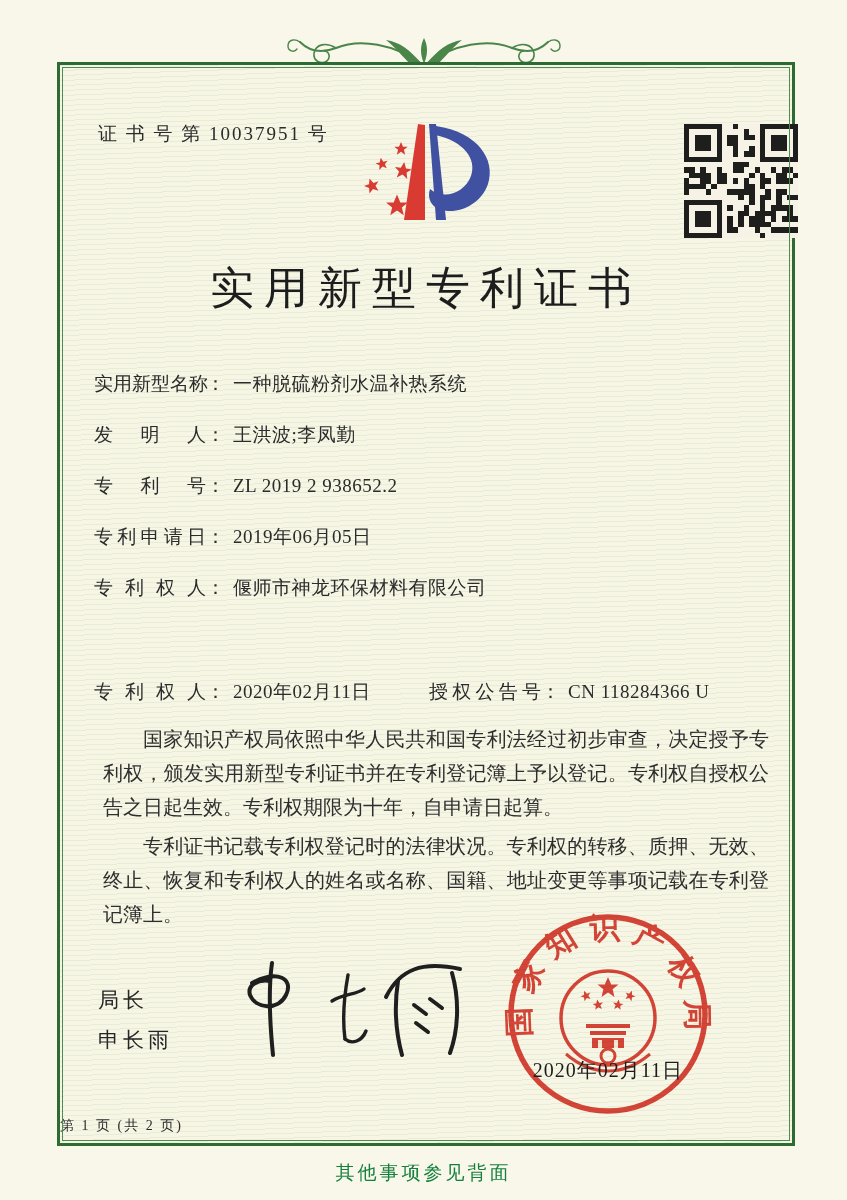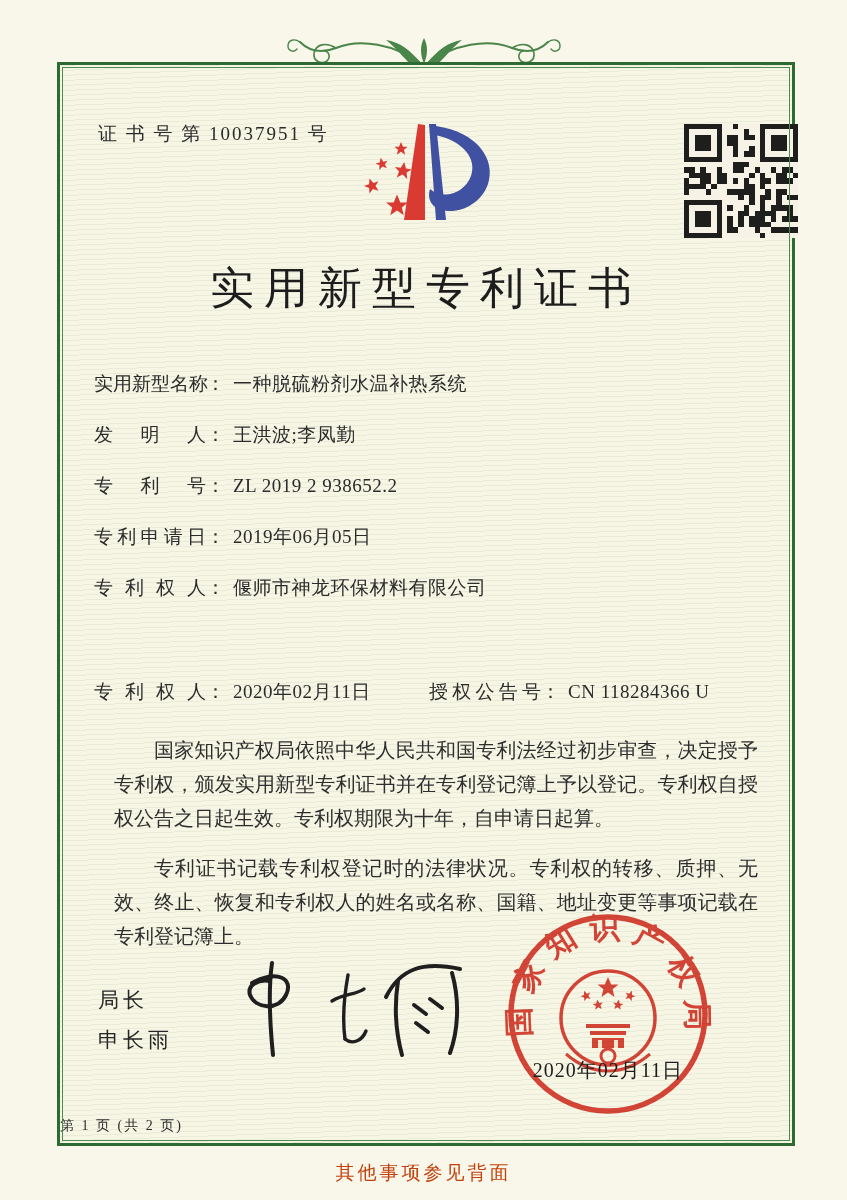--- a/index.html
+++ b/index.html
@@ -42,37 +42,37 @@
     text-align:justify;text-align-last:justify;text-justify:inter-character;
     vertical-align:bottom;
   }
   .fcolon{display:inline-block;}
   .fvalue{margin-left:8px;letter-spacing:0.5px;}
   .grant-col2{position:absolute;left:335px;top:0;white-space:nowrap;}
   .paragraphs{
     position:absolute;left:38px;top:652px;width:676px;
     font-size:20px;line-height:34px;color:#2e2e2e;text-align:justify;
   }
-  .paragraphs p{margin:16px;text-indent:2em;}
+  .paragraphs p{margin:5px;text-indent:2em;}
   .director-title{position:absolute;left:38px;top:921px;font-size:21px;letter-spacing:4px;}
   .director-name{position:absolute;left:38px;top:961px;font-size:21px;letter-spacing:4px;}
   .signature{position:absolute;left:160px;top:884px;width:260px;height:120px;}
   .seal{position:absolute;left:442px;top:843px;width:212px;height:245px;}
   .seal svg{position:absolute;left:0;top:0;mix-blend-mode:multiply;opacity:0.92;}
   .seal-date{
     position:absolute;left:0;top:149px;width:212px;text-align:center;
     font-size:20px;letter-spacing:1px;color:#1c1c1c;white-space:nowrap;
   }
   .page-number{
     position:absolute;left:0;top:1052px;width:100%;text-align:left;
     font-size:14px;letter-spacing:2px;color:#2b2b2b;
   }
   .footer-note{
     position:absolute;left:0;top:1160px;width:100%;text-align:center;
-    font-size:19px;letter-spacing:3px;color:#c2410c;
+    font-size:19px;letter-spacing:3px;color:#15803d;
   }
 </style>
 </head>
 <body>
 
 <div class="page">
 
   <svg width="0" height="0" style="position:absolute" aria-hidden="true">
     <defs>
       <path id="star5" d="M0,-10 L2.9,-3.1 L9.5,-3.1 L4.2,1.2 L5.9,8.1 L0,4 L-5.9,8.1 L-4.2,1.2 L-9.5,-3.1 L-2.9,-3.1 Z"></path>

